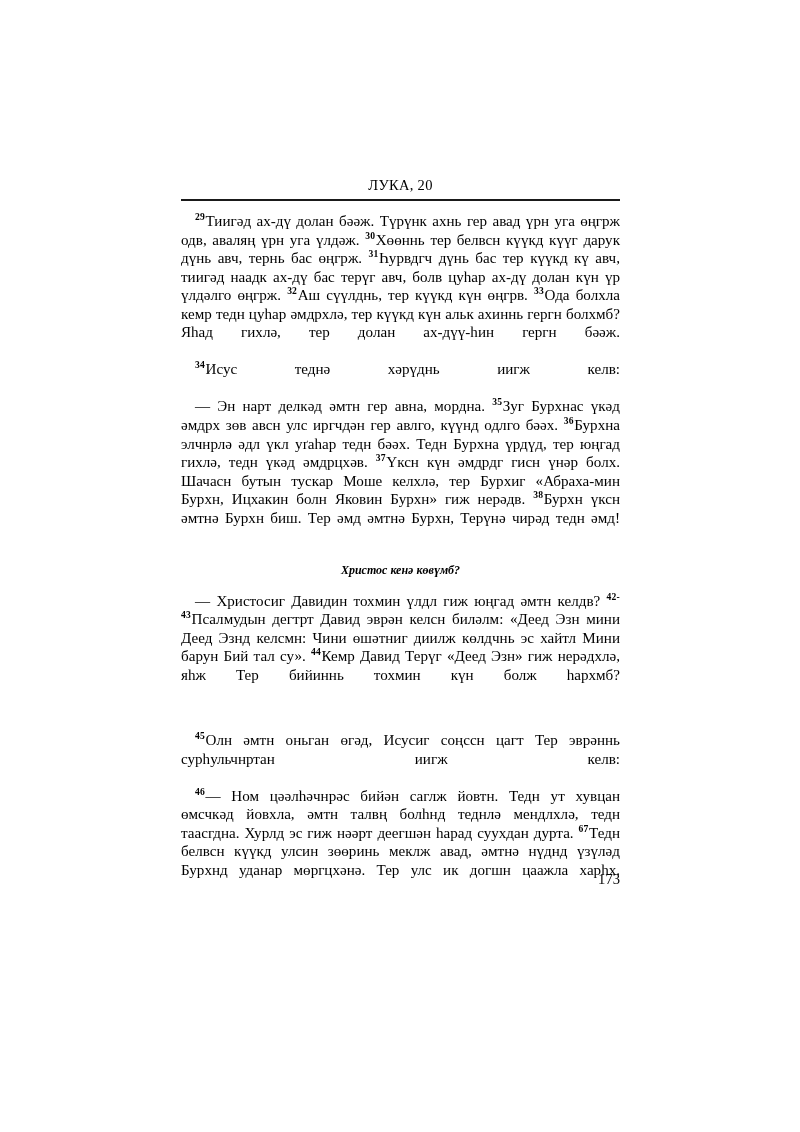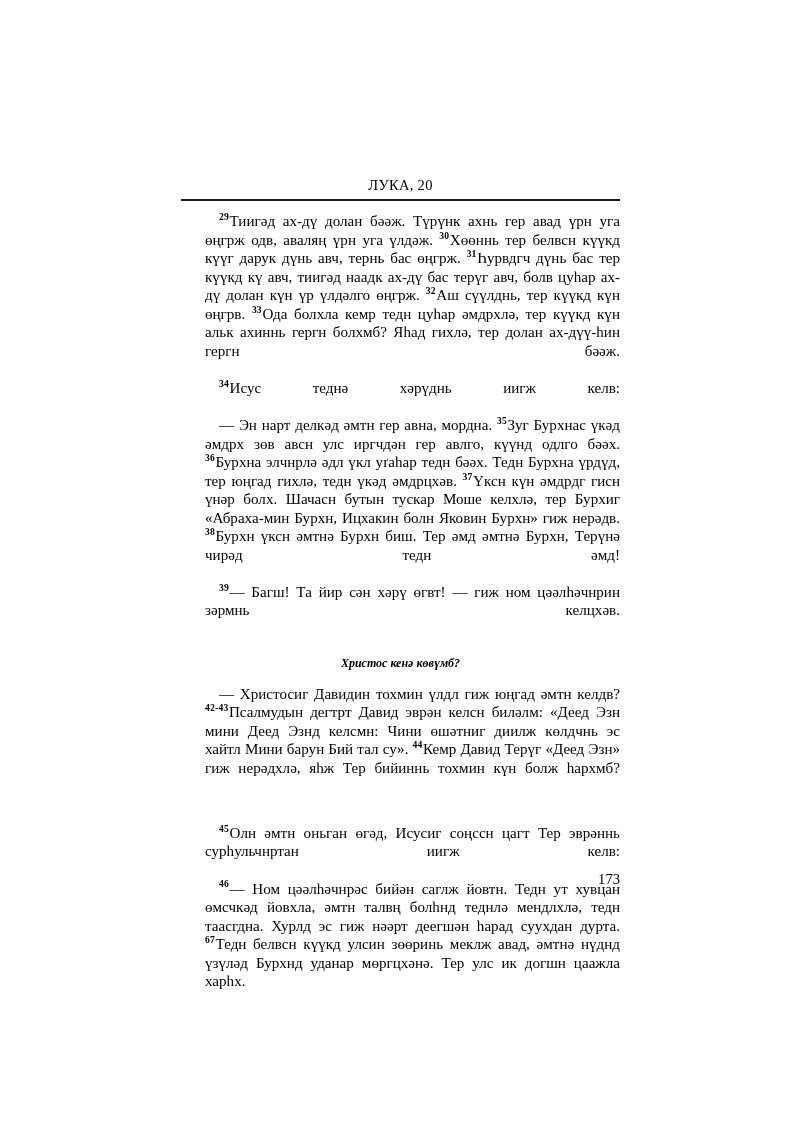--- a/index.html
+++ b/index.html
@@ -56,21 +56,20 @@
     margin: 0;
     font-size: 15.1px;
     line-height: 18.55px;
     text-align: justify;
     text-justify: inter-word;
     hyphens: manual;
     word-spacing: 0.02em;
   }
   p.indent {
     text-indent: 14px;
-    margin-left: 24px;
   }
   
   p.para:after {
     content: "";
     display: inline-block;
     width: 100%;
   }
 
   sup.vnum {
     font-size: 9.6px;
@@ -110,21 +109,20 @@
 <div class="page">
 
   <div class="running-head">ЛУКА, 20</div>
 
   <div class="head-rule"></div>
 
   <div class="column" id="text-column">
       <p class="para indent"><sup class="vnum">29</sup><span>Тиигәд ах-дү долан бәәж. Түрүнк ахнь гер авад үрн уга өңгрж одв, аваляң үрн уга үлдәж. </span><sup class="vnum">30</sup><span>Хөөннь тер белвсн күүкд күүг дарук дүнь авч, тернь бас өңгрж. </span><sup class="vnum">31</sup><span>Һурвдгч дүнь бас тер күүкд кү авч, тиигәд наадк ах-дү бас терүг авч, болв цуһар ах-дү долан күн үр үлдәлго өңгрж. </span><sup class="vnum">32</sup><span>Аш сүүлднь, тер күүкд күн өңгрв. </span><sup class="vnum">33</sup><span>Ода болхла кемр тедн цуһар әмдрхлә, тер күүкд күн альк ахиннь гергн болхмб? Яһад гихлә, тер долан ах-дүү-һин гергн бәәж.</span></p>
       <p class="para indent"><sup class="vnum">34</sup><span>Исус теднә хәрүднь иигж келв:</span></p>
       <p class="para indent"><span>— Эн нарт делкәд әмтн гер авна, мордна. </span><sup class="vnum">35</sup><span>Зуг Бурхнас үкәд әмдрх зөв авсн улс иргчдән гер авлго, күүнд одлго бәәх. </span><sup class="vnum">36</sup><span>Бурхна элчнрлә әдл үкл уґаһар тедн бәәх. Тедн Бурхна үрдүд, тер юңгад гихлә, тедн үкәд әмдрцхәв. </span><sup class="vnum">37</sup><span>Үксн күн әмдрдг гисн үнәр болх. Шачасн бутын тускар Моше келхлә, тер Бурхиг «Абраха-мин Бурхн, Ицхакин болн Яковин Бурхн» гиж нерәдв. </span><sup class="vnum">38</sup><span>Бурхн үксн әмтнә Бурхн биш. Тер әмд әмтнә Бурхн, Терүнә чирәд тедн әмд!</span></p>
-      <p class="para indent"><sup class="vnum">39</sup><span>— Багш! Та йир сән хәрү өгвт! — гиж ном цәәлһәчнрин зәрмнь келцхәв.</span></p>
       <div class="sp-before-head"></div>
       <h2 class="section-head">Христос кенә көвүмб?</h2>
       <div class="sp-after-head"></div>
       <p class="para indent"><span>— Христосиг Давидин тохмин үлдл гиж юңгад әмтн келдв? </span><sup class="vnum">42-43</sup><span>Псалмудын дегтрт Давид эврән келсн биләлм: «Деед Эзн мини Деед Эзнд келсмн: Чини өшәтниг диилж көлдчнь эс хайтл Мини барун Бий тал су». </span><sup class="vnum">44</sup><span>Кемр Давид Терүг «Деед Эзн» гиж нерәдхлә, яһж Тер бийиннь тохмин күн болж һархмб?</span></p>
       <div class="sp-before-head"></div>
       <div class="sp-after-head"></div>
       <p class="para indent"><sup class="vnum">45</sup><span>Олн әмтн оньган өгәд, Исусиг соңссн цагт Тер эврәннь сурһульчнртан иигж келв:</span></p>
       <p class="para indent"><sup class="vnum">46</sup><span>— Ном цәәлһәчнрәс бийән саглж йовтн. Тедн ут хувцан өмсчкәд йовхла, әмтн талвң болһнд теднлә мендлхлә, тедн таасгдна. Хурлд эс гиж нәәрт деегшән һарад суухдан дурта. </span><sup class="vnum">67</sup><span>Тедн белвсн күүкд улсин зөөринь меклж авад, әмтнә нүднд үзүләд Бурхнд уданар мөргцхәнә. Тер улс ик догшн цаажла харһх.</span></p>
     </div>
 

